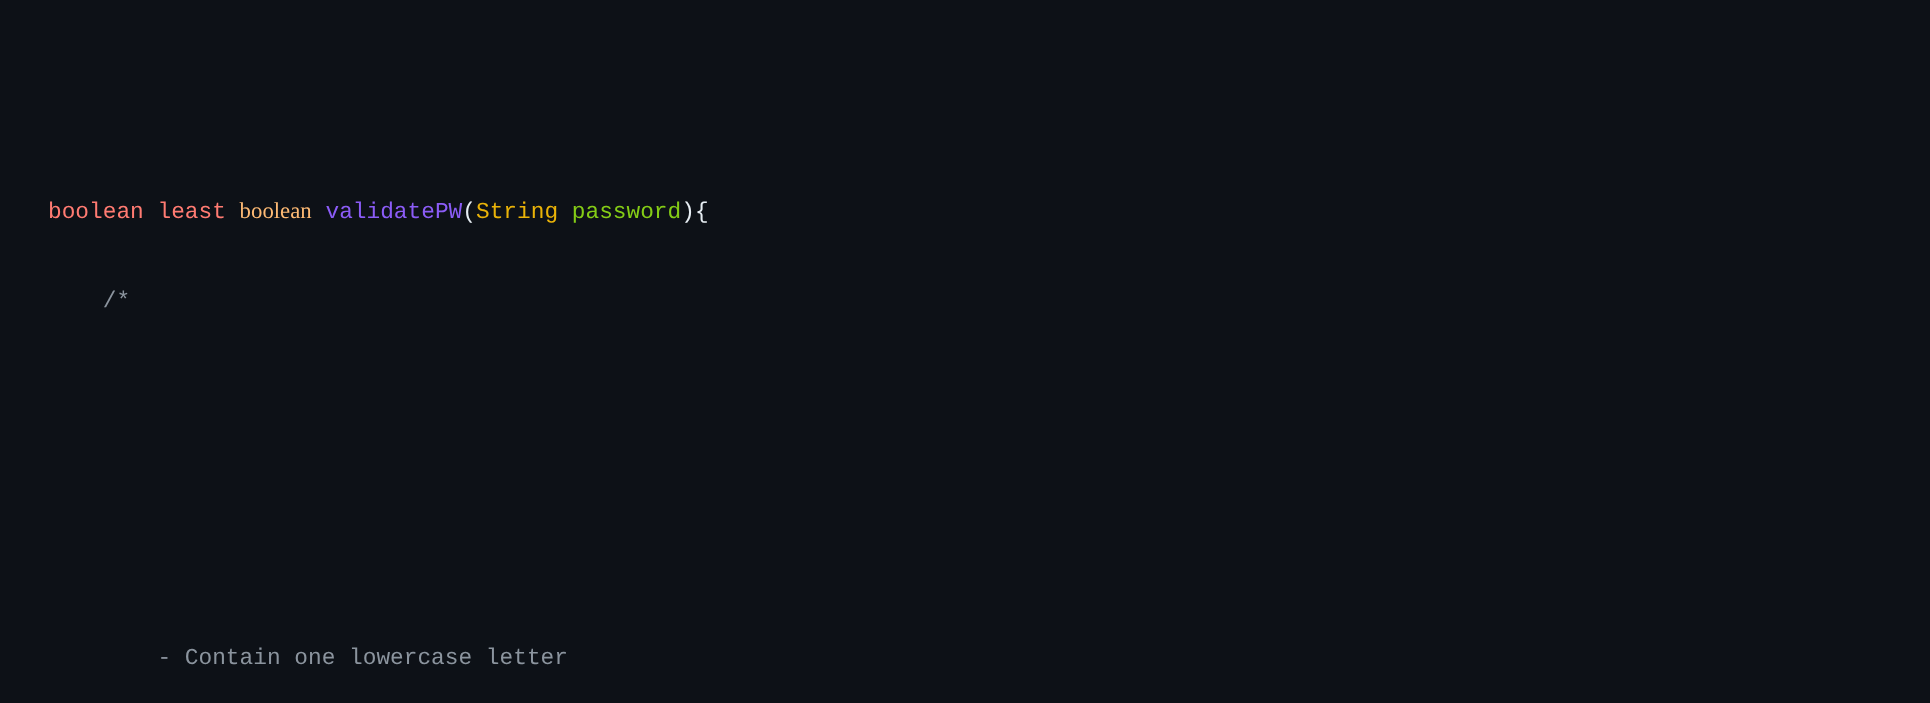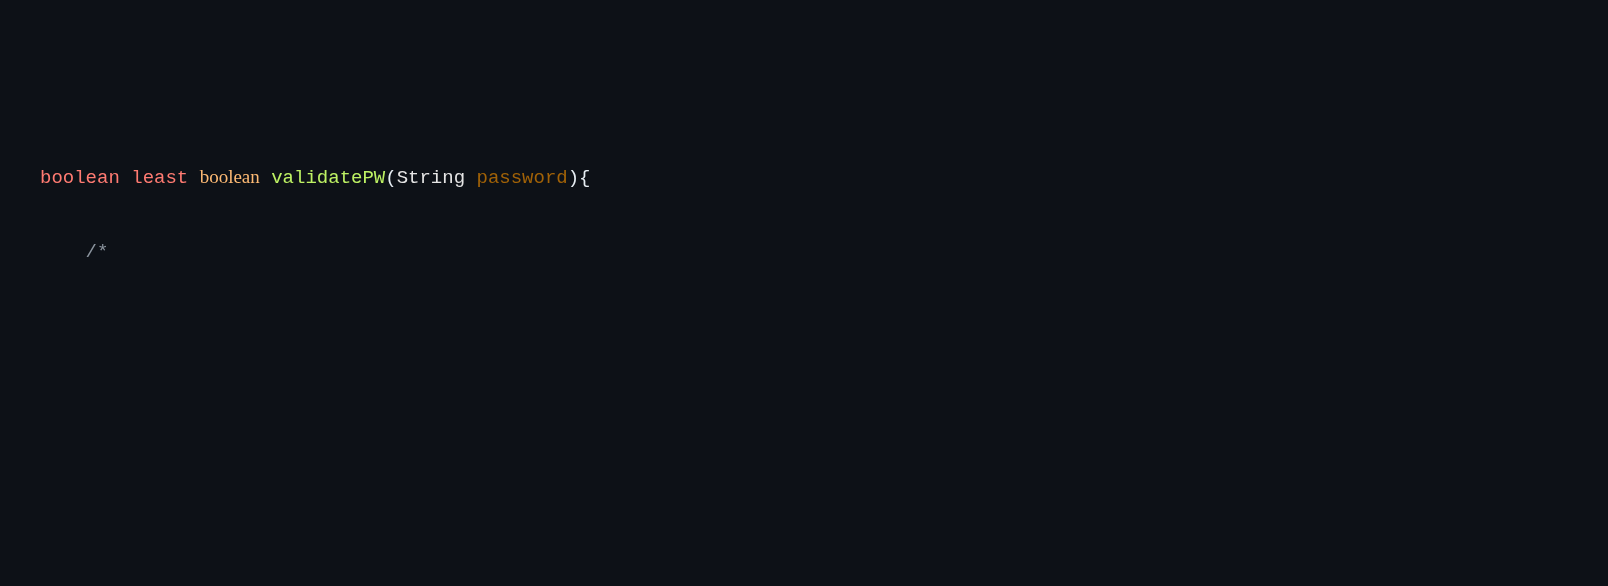--- a/index.html
+++ b/index.html
@@ -21,46 +21,46 @@
       display: block;
     }
     .kw-modifier {
       color: #ff7b72;
     }
     .kw-type {
       color: #fdba74;
       font-family: Liberation Serif, serif;
     }
     .fn-name {
-      color: #bef264;
+      color: #8b5cf6;
     }
     .type-name {
-      color: #e5e5e5;
+      color: #eab308;
     }
     .param-name {
-      color: #a16207;
+      color: #84cc16;
     }
     .punct {
       color: #e6edf3;
     }
     .comment {
       color: #8b949e;
     }
   </style>
 </head>
 <body>
 
 
 
 <div class="line"><span class="kw-modifier">boolean</span> <span class="kw-modifier">least</span> <span class="kw-type">boolean</span> <span class="fn-name">validatePW</span><span class="punct">(</span><span class="type-name">String</span><span> </span><span class="param-name">password</span><span class="punct">){</span></div>
 <div class="line"><span>    </span><span class="comment">/*</span></div>
 <div class="line"><span>    </span></div>
 <div class="line"><span>        </span></div>
 <div class="line"><span>        </span></div>
-<div class="line"><span>        </span></div>
+<div class="line"><span>        </span><span class="comment">- Contain one lowercase letter</span></div>
 
 
 
 
 
 
 
 
 
 

